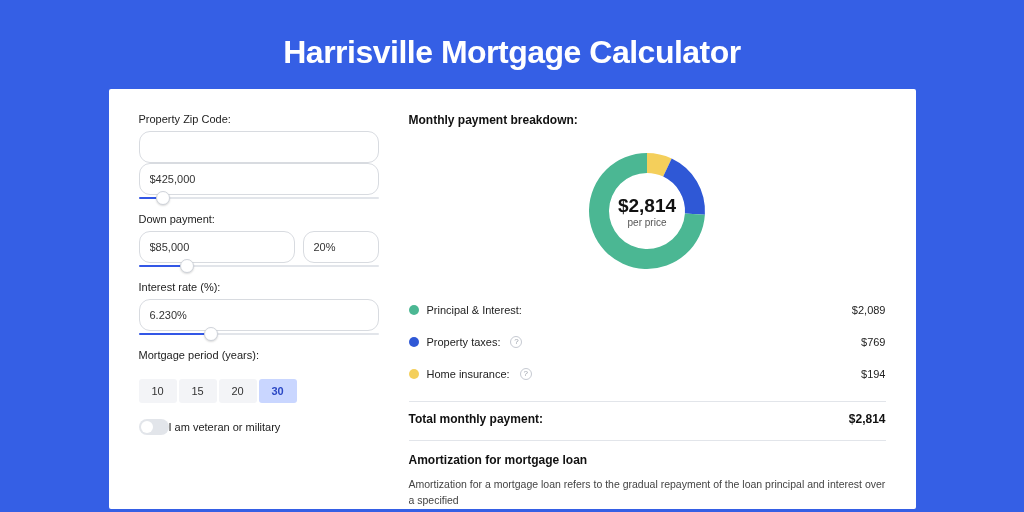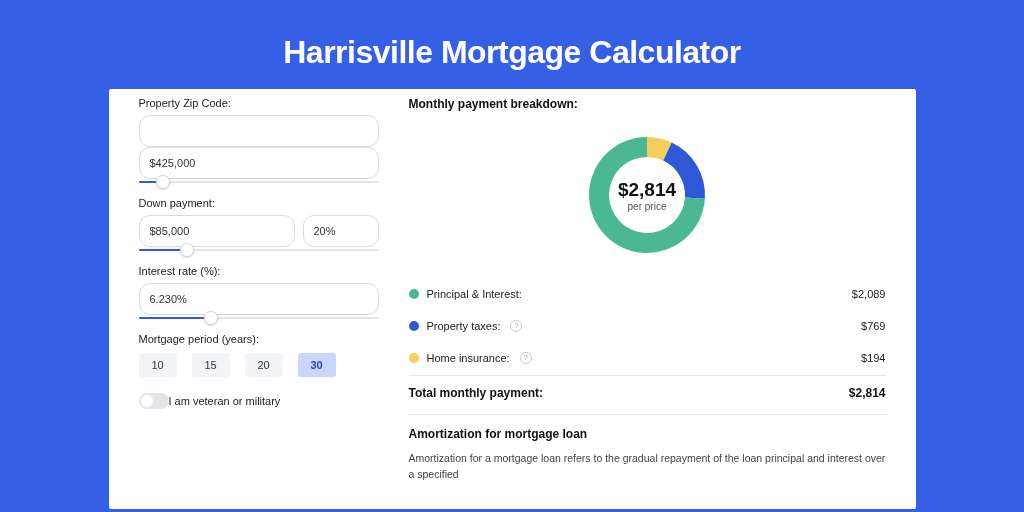--- a/index.html
+++ b/index.html
@@ -17,21 +17,21 @@
   .title {
     color: #fff; font-weight: 700; font-size: 32px;
     margin-top: 34px; margin-bottom: 18px;
     letter-spacing: -0.5px;
   }
   .card {
     background: #fff;
     width: 807px;
     height: 420px;
     border-radius: 2px;
-    padding: 8px 30px 0 30px;
+    padding: 24px 30px 0 30px;
     display: flex;
     gap: 30px;
     overflow: hidden;
   }
   .left { flex: 0 0 240px; display: flex; flex-direction: column; }
   .right { flex: 1; display: flex; flex-direction: column; }
   .lbl { font-size: 11px; color: #222; margin-bottom: 6px; margin-top: 10px; }
   .left .lbl:first-child { margin-top: 0; }
   .input {
     width: 100%; height: 32px; border: 1px solid #d8dbe0; border-radius: 11px;
@@ -48,21 +48,21 @@
   .slider-fill {
     position: absolute; left: 0; top: 4px; height: 2px;
     background: #3357e6; border-radius: 2px;
   }
   .slider-thumb {
     position: absolute; top: -2px; width: 14px; height: 14px;
     background: #fff; border: 1px solid #cfd3da; border-radius: 50%;
     box-shadow: 0 1px 2px rgba(0,0,0,0.15);
     transform: translateX(-50%);
   }
-  .seg { display: flex; gap: 15px; margin-top: 2px; }
+  .seg { display: flex; gap: 2px; margin-top: 12px; }
   .seg button {
     width: 38px; height: 24px; font-size: 11px; border: none;
     background: #f3f4f7; color: #333; border-radius: 3px; cursor: pointer;
   }
   .seg button.active { background: #c9d6ff; color: #2a47c4; font-weight: 600; }
   .toggle-row { display: flex; align-items: center; gap: 0; margin-top: 16px; }
   .toggle { width: 30px; height: 16px; background: #e2e5ea; border-radius: 10px;
     position: relative; cursor: pointer; }
   .toggle-knob { position: absolute; left: 2px; top: 2px; width: 12px; height: 12px;
     background: #fff; border-radius: 50%; }
@@ -82,21 +82,21 @@
   }
   .legend-left { display: flex; align-items: center; gap: 8px; }
   .dot { width: 10px; height: 10px; border-radius: 50%; flex: none; }
   .info { width: 12px; height: 12px; border-radius: 50%;
     border: 1px solid #c6cad2; color: #9aa0aa; font-size: 8px;
     display: inline-flex; align-items: center; justify-content: center;
     margin-left: 2px; }
   .total-row {
     border-top: 1px solid #e2e5ea; font-weight: 700;
     display: flex; justify-content: space-between; padding-top: 10px;
-    font-size: 12px; margin-top: 2px;
+    font-size: 12px; margin-top: 12px;
   }
   .amort-card {
     border-top: 1px solid #e2e5ea; margin-top: 14px; padding-top: 12px;
   }
   .amort-t { font-size: 12px; font-weight: 700; margin-bottom: 10px; }
   .amort-p { font-size: 10.5px; color: #444; line-height: 1.5; }
 </style>
 </head>
 <body>
 

